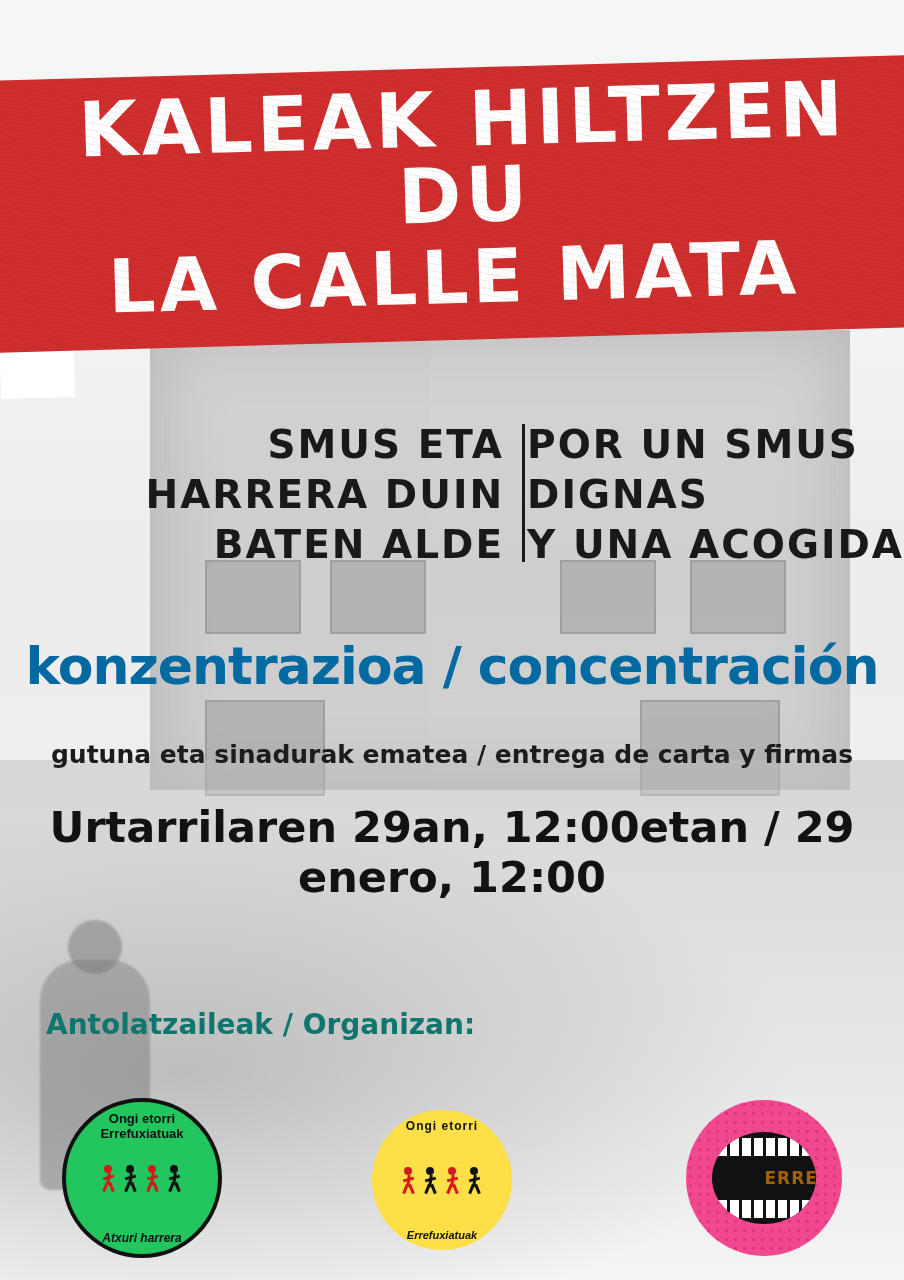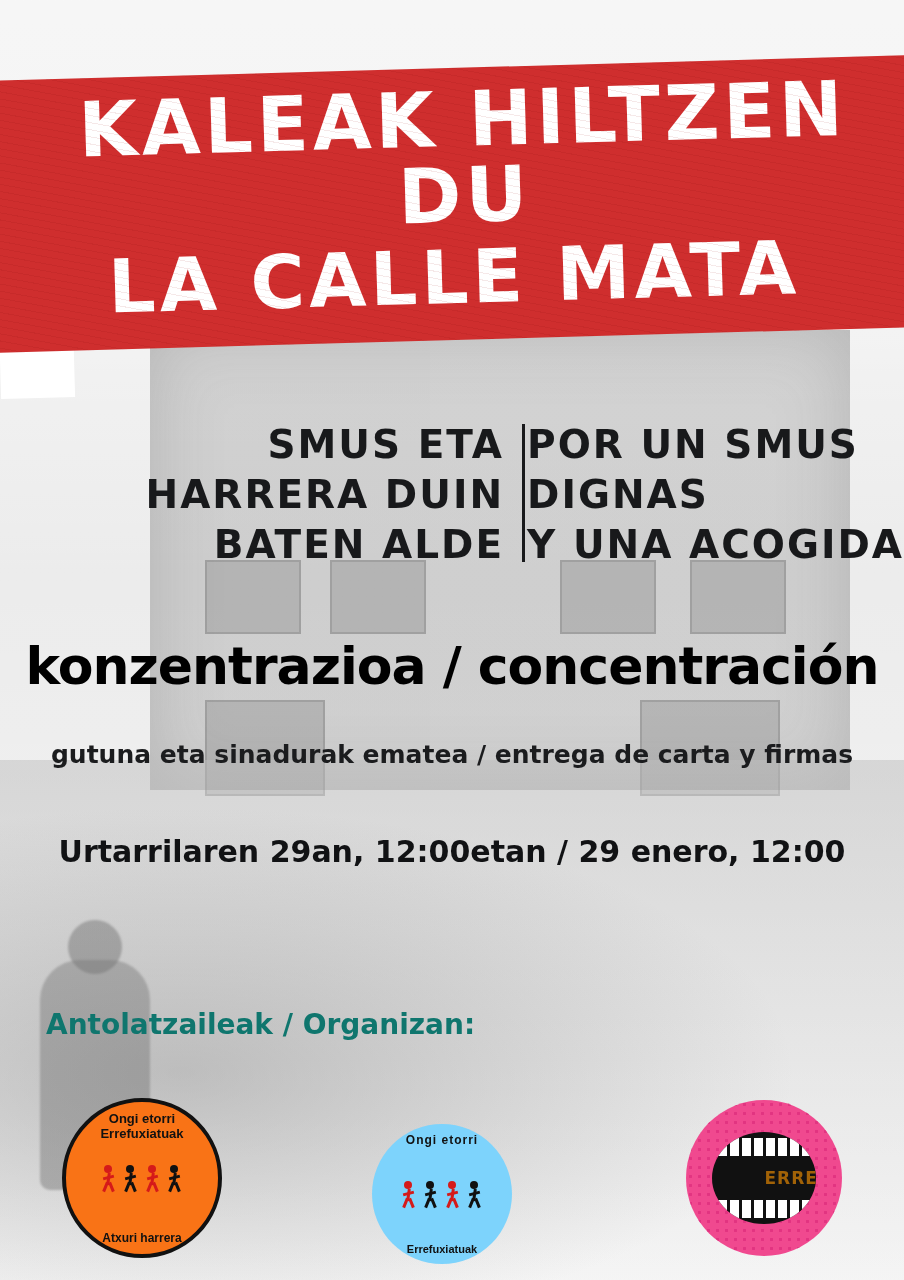--- a/index.html
+++ b/index.html
@@ -137,21 +137,21 @@
 
   
   .konz {
     position: absolute;
     top: 636px;
     width: 904px;
     text-align: center;
     font-family: "DejaVu Sans", sans-serif;
     font-weight: bold;
     font-size: 52px;
-    color: #000000;
+    color: #0369a1;
     letter-spacing: -1px;
     z-index: 3;
   }
   .subline {
     position: absolute;
     top: 740px;
     width: 904px;
     text-align: center;
     font-family: "DejaVu Sans", sans-serif;
     font-weight: bold;
@@ -163,21 +163,21 @@
   
   .when, .where {
     position: absolute;
     width: 904px;
     text-align: center;
     font-family: "DejaVu Sans", sans-serif;
     font-weight: bold;
     color: #111214;
     z-index: 3;
   }
-  .when { top: 834px; font-size: 30px; }
+  .when { top: 802px; font-size: 43px; }
   .where { top: 894px; font-size: 33px; }
 
   
   .org-label {
     position: absolute;
     left: 46px;
     top: 1008px;
     font-family: "DejaVu Sans", sans-serif;
     font-weight: bold;
     font-size: 28px;
@@ -195,48 +195,48 @@
 
   .logo {
     position: absolute;
     border-radius: 50%;
   }
 
   
   .logo1 {
     left: 62px; top: 8px;
     width: 160px; height: 160px;
-    background: #f97316;
+    background: #22c55e;
     border: 4px solid #111;
   }
   .logo2 {
-    left: 372px; top: 34px;
+    left: 372px; top: 20px;
     width: 140px; height: 140px;
-    background: #7dd3fc;
+    background: #fde047;
   }
   .logo3 {
     left: 686px; top: 10px;
     width: 156px; height: 156px;
     background: #f0498f;
   }
   .ring-text {
     position: absolute;
     inset: 0;
     font-family: "Liberation Sans", sans-serif;
     font-weight: bold;
     font-size: 12px;
     color: #111;
   }
   .ring-top, .ring-bottom {
     position: absolute;
     left: 0; width: 100%;
     text-align: center;
   }
   .ring-top { top: 9px; }
-  .ring-bottom { bottom: 9px; }
+  .ring-bottom { bottom: 9px; font-style: italic; }
   .logo1 .ring-top { font-size: 13px; }
   .logo2 .ring-top { font-size: 12px; letter-spacing: 1px; }
   .logo2 .ring-bottom { font-size: 11px; }
 
   .runners {
     position: absolute;
     left: 50%;
     top: 50%;
     transform: translate(-50%, -50%);
     display: flex;

